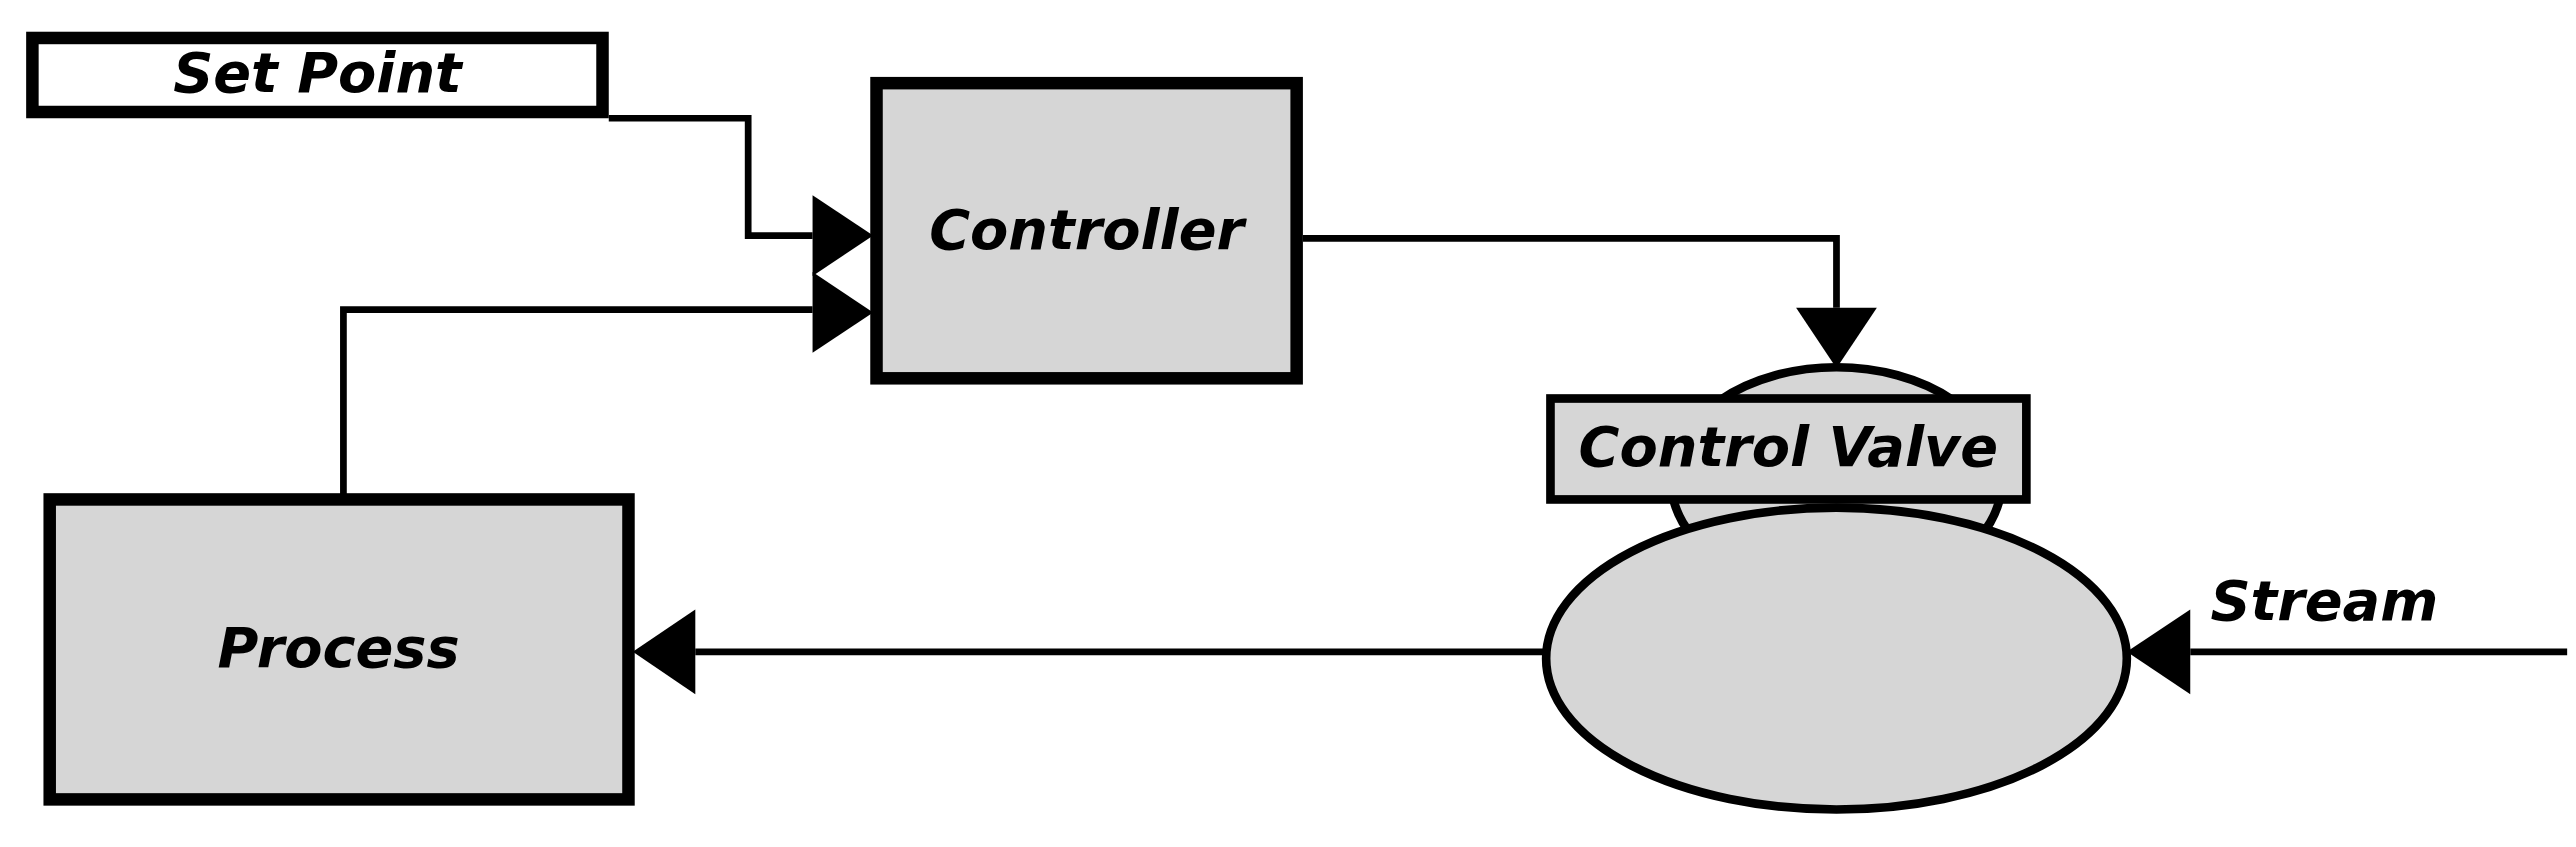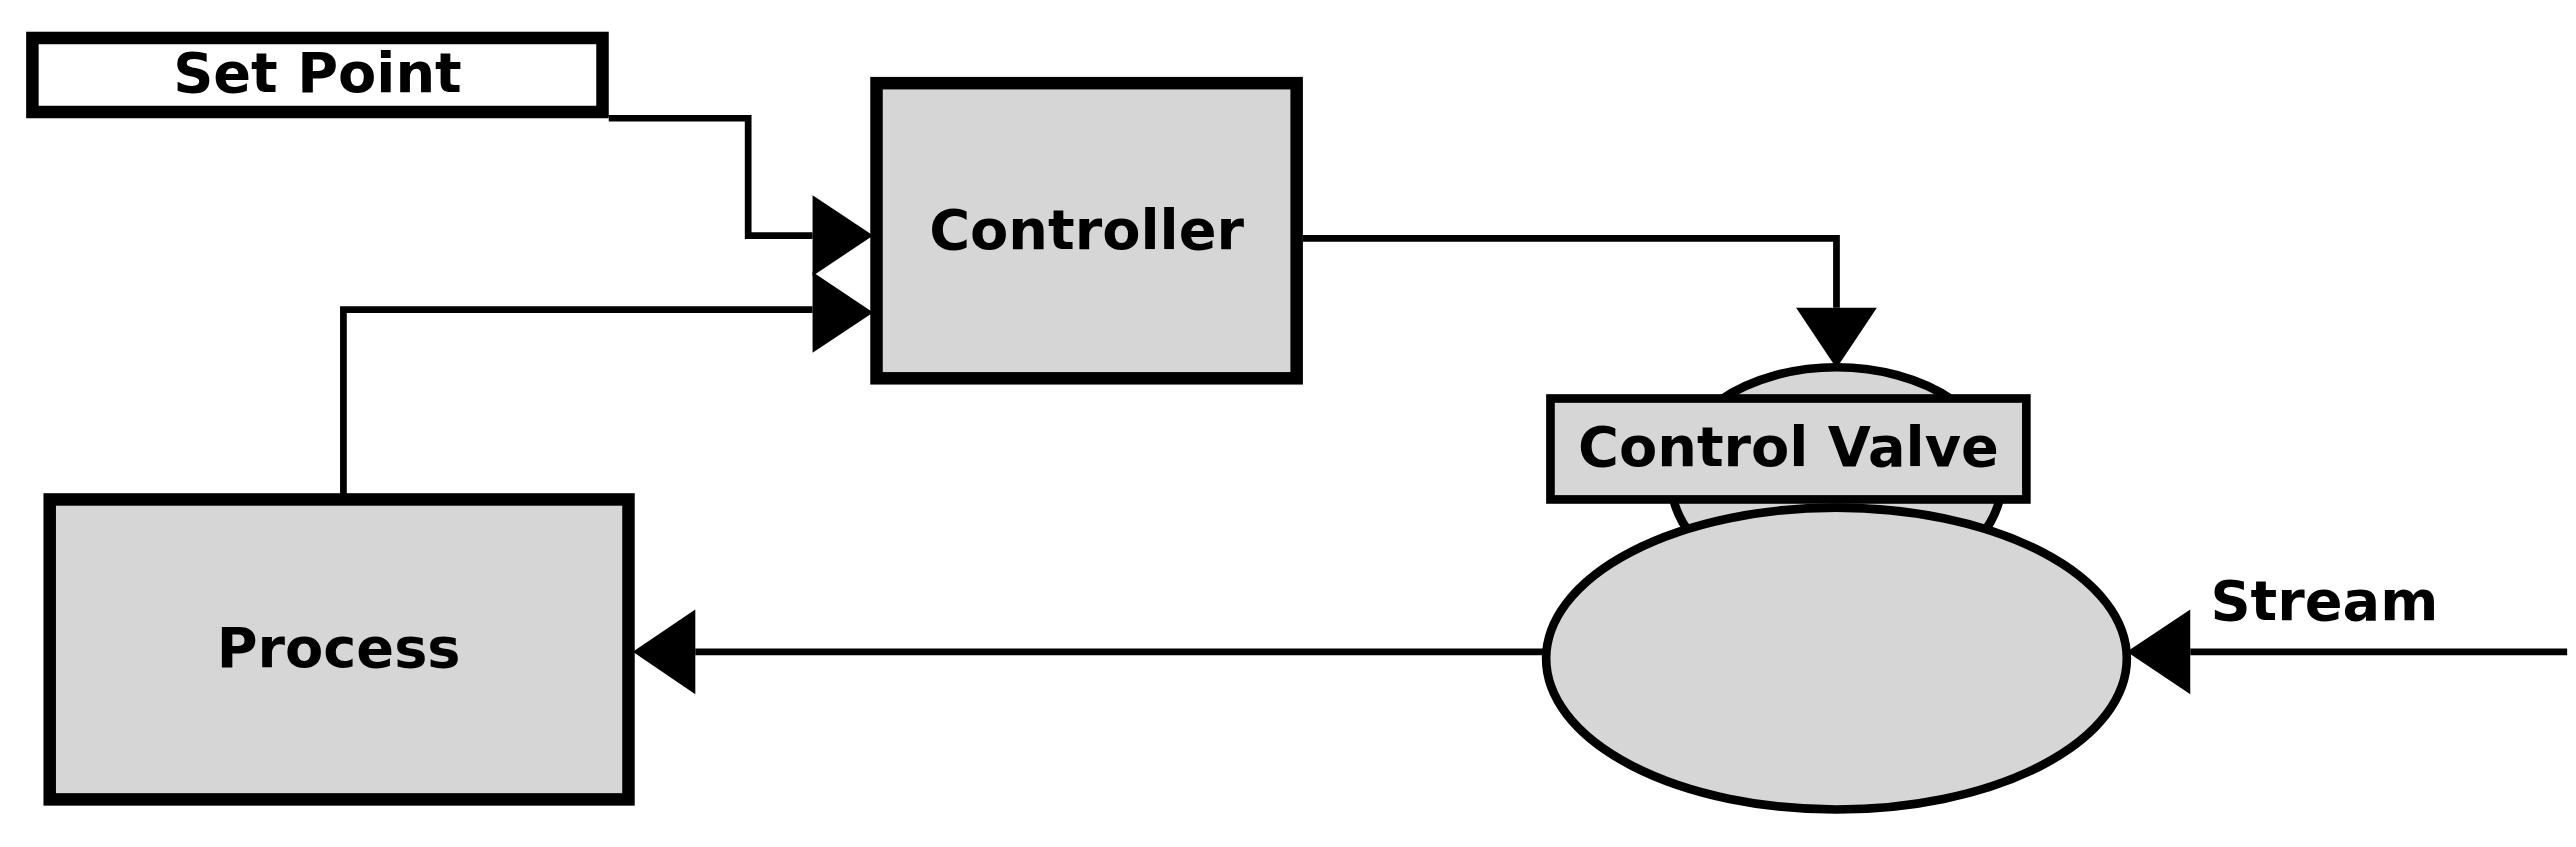--- a/index.html
+++ b/index.html
@@ -9,20 +9,21 @@
   }
   body {
     font-family: "DejaVu Sans", sans-serif;
   }
   #canvas {
     position: relative;
     width: 2576px;
     height: 847px;
     background: #ffffff;
     overflow: hidden;
+    font-style: italic;
   }
   #diagram-svg {
     position: absolute;
     left: 0;
     top: 0;
     width: 2576px;
     height: 847px;
   }
   .node-label {
     font-family: "DejaVu Sans", sans-serif;

